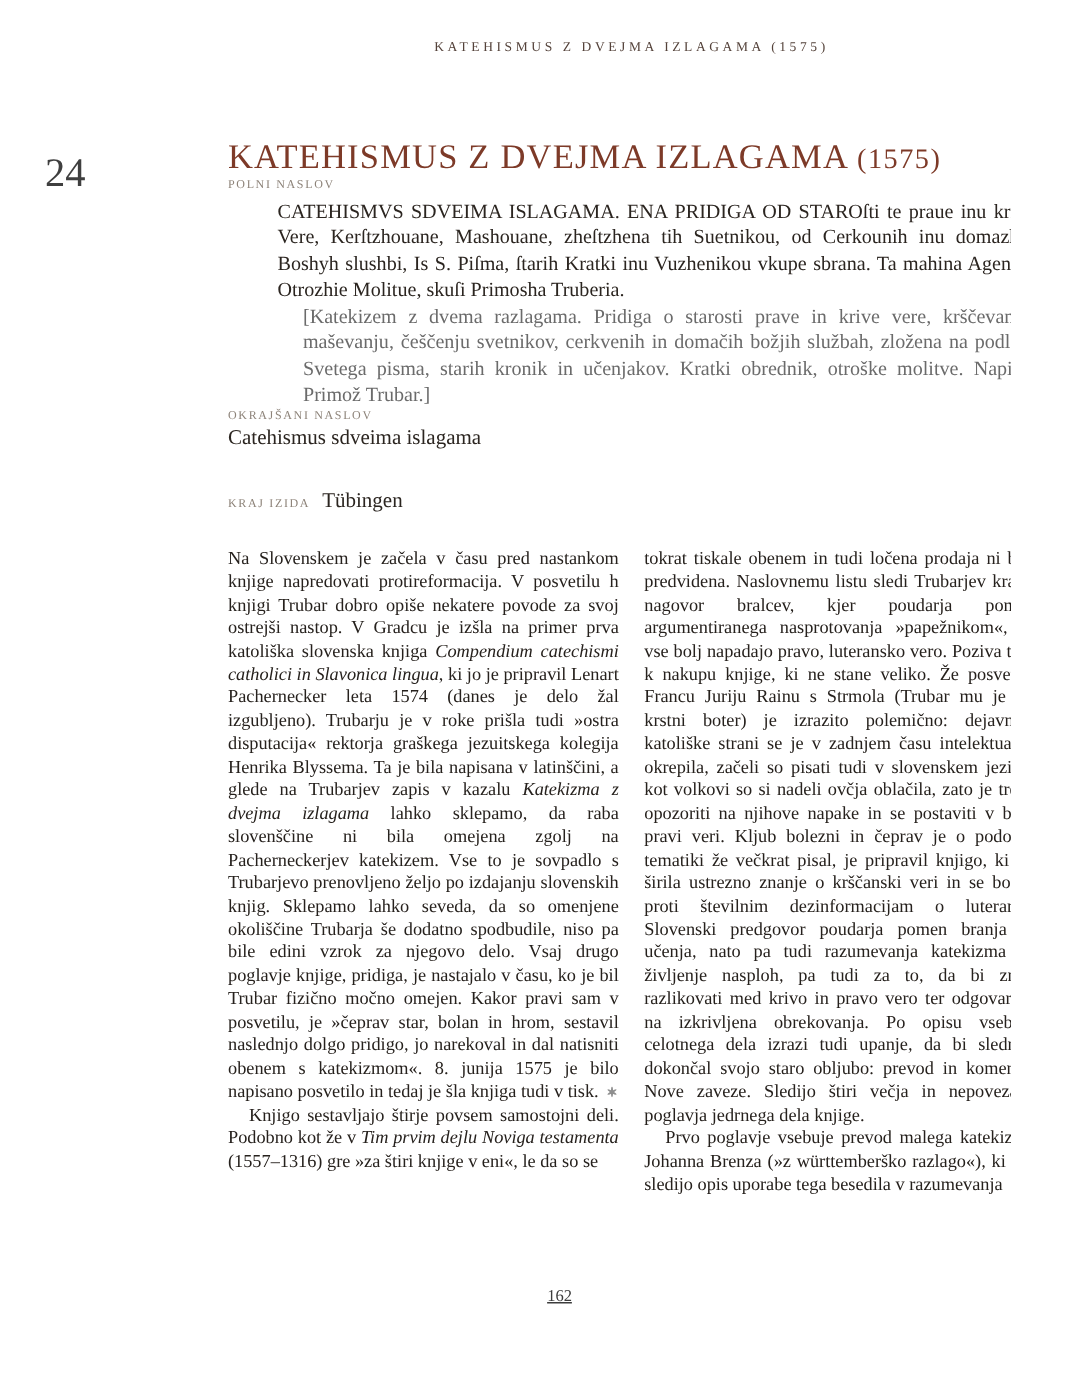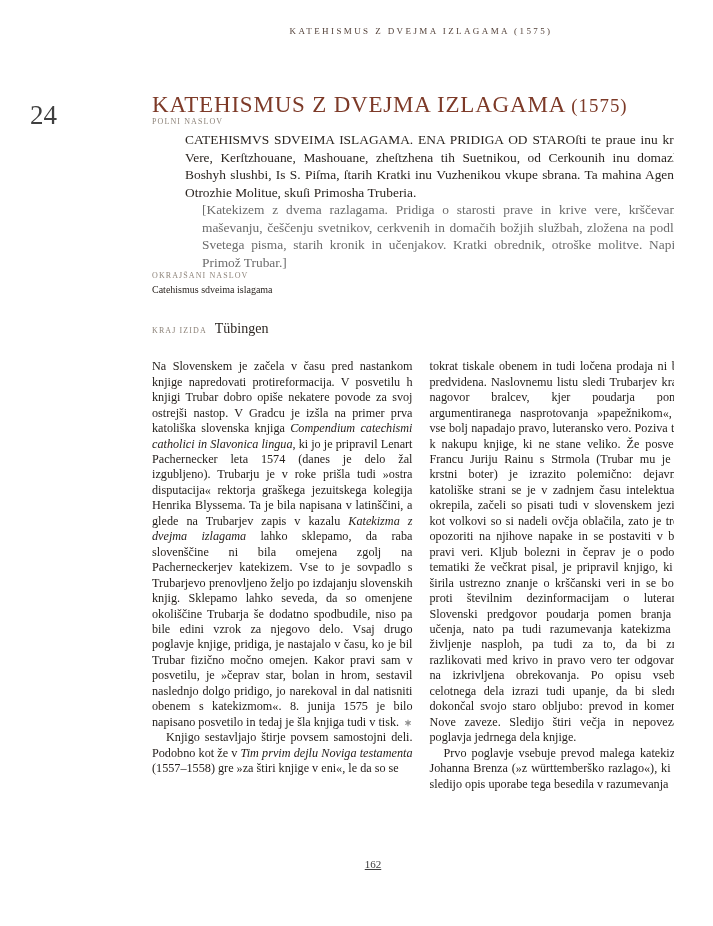--- a/index.html
+++ b/index.html
@@ -62,21 +62,21 @@
   }
   .trans-title {
     margin: 0 0 0 50px;
     font-size: 13.4px;
     line-height: 17.5px;
     text-align: justify;
     color: #6b6b6b;
   }
   .short-title {
     margin: 4px 0 0 0;
-    font-size: 10px;
+    font-size: 14px;
     color: #2b2520;
   }
   .place-row { margin-top: 24px; }
   .field-label.inline { display: inline; margin: 0; }
   .place-value { font-size: 14px; color: #2b2520; margin-left: 4px; }
   .columns {
     margin-top: 22px;
     display: grid;
     grid-template-columns: 1fr 1fr;
     column-gap: 17px;
@@ -127,21 +127,21 @@
 
     <div class="columns">
       <div class="col">
           <p class="bp"><span>Na Slovenskem je začela v času pred nastankom knjige napredovati protireformacija. V posvetilu h knjigi Trubar dobro opiše nekatere povode za svoj ostrejši nastop. V Gradcu je izšla na primer prva katoliška slovenska knjiga </span><span class="it">Compendium catechismi catholici in Slavonica lingua</span><span>, ki jo je pripravil Lenart Pachernecker leta 1574 (danes je delo žal izgubljeno). Trubarju je v roke prišla tudi »ostra disputacija« rektorja graškega jezuitskega kolegija Henrika Blyssema. Ta je bila napisana v latinščini, a glede na Trubarjev zapis v kazalu </span><span class="it">Katekizma z dvejma izlagama</span><span> lahko sklepamo, da raba slovenščine ni bila omejena zgolj na Pacherneckerjev katekizem. Vse to je sovpadlo s Trubarjevo prenovljeno željo po izdajanju slovenskih knjig. Sklepamo lahko seveda, da so omenjene okoliščine Trubarja še dodatno spodbudile, niso pa bile edini vzrok za njegovo delo. Vsaj drugo poglavje knjige, pridiga, je nastajalo v času, ko je bil Trubar fizično močno omejen. Kakor pravi sam v posvetilu, je »čeprav star, bolan in hrom, sestavil naslednjo dolgo pridigo, jo narekoval in dal natisniti obenem s katekizmom«. 8. junija 1575 je bilo napisano posvetilo in tedaj je šla knjiga tudi v tisk.</span><span class="orn"><svg width="8" height="8" viewBox="0 0 10 10">
                 <g fill="#8f8f8f">
                   <ellipse cx="5" cy="5" rx="0.9" ry="4.3"></ellipse>
                   <ellipse cx="5" cy="5" rx="0.9" ry="4.3" transform="rotate(60 5 5)"></ellipse>
                   <ellipse cx="5" cy="5" rx="0.9" ry="4.3" transform="rotate(120 5 5)"></ellipse>
                 </g>
               </svg></span></p>
-          <p class="bp indent"><span>Knjigo sestavljajo štirje povsem samostojni deli. Podobno kot že v </span><span class="it">Tim prvim dejlu Noviga testamenta</span><span> (1557–1558) gre »za štiri knjige v eni«, le da so se</span></p>
+          <p class="bp indent"><span>Knjigo sestavljajo štirje povsem samostojni deli. Podobno kot že v </span><span class="it">Tim prvim dejlu Noviga testamenta</span><span> (1557–1316) gre »za štiri knjige v eni«, le da so se</span></p>
         </div>
       <div class="col">
           <p class="bp"><span>tokrat tiskale obenem in tudi ločena prodaja ni bila predvidena. Naslovnemu listu sledi Trubarjev kratki nagovor bralcev, kjer poudarja pomen argumentiranega nasprotovanja »papežnikom«, ki vse bolj napadajo pravo, luteransko vero. Poziva tudi k nakupu knjige, ki ne stane veliko. Že posvetilo Francu Juriju Rainu s Strmola (Trubar mu je bil krstni boter) je izrazito polemično: dejavnost katoliške strani se je v zadnjem času intelektualno okrepila, začeli so pisati tudi v slovenskem jeziku, kot volkovi so si nadeli ovčja oblačila, zato je treba opozoriti na njihove napake in se postaviti v bran pravi veri. Kljub bolezni in čeprav je o podobni tematiki že večkrat pisal, je pripravil knjigo, ki bo širila ustrezno znanje o krščanski veri in se borila proti številnim dezinformacijam o luteranih. Slovenski predgovor poudarja pomen branja in učenja, nato pa tudi razumevanja katekizma za življenje nasploh, pa tudi za to, da bi znali razlikovati med krivo in pravo vero ter odgovarjati na izkrivljena obrekovanja. Po opisu vsebine celotnega dela izrazi tudi upanje, da bi slednjič dokončal svojo staro obljubo: prevod in komentar Nove zaveze. Sledijo štiri večja in nepovezana poglavja jedrnega dela knjige.</span></p>
           <p class="bp indent"><span>Prvo poglavje vsebuje prevod malega katekizma Johanna Brenza (»z württemberško razlago«), ki mu sledijo opis uporabe tega besedila v razumevanja</span></p>
         </div>
     </div>
 
   </div>
 
   <div class="footer-num">162</div>

